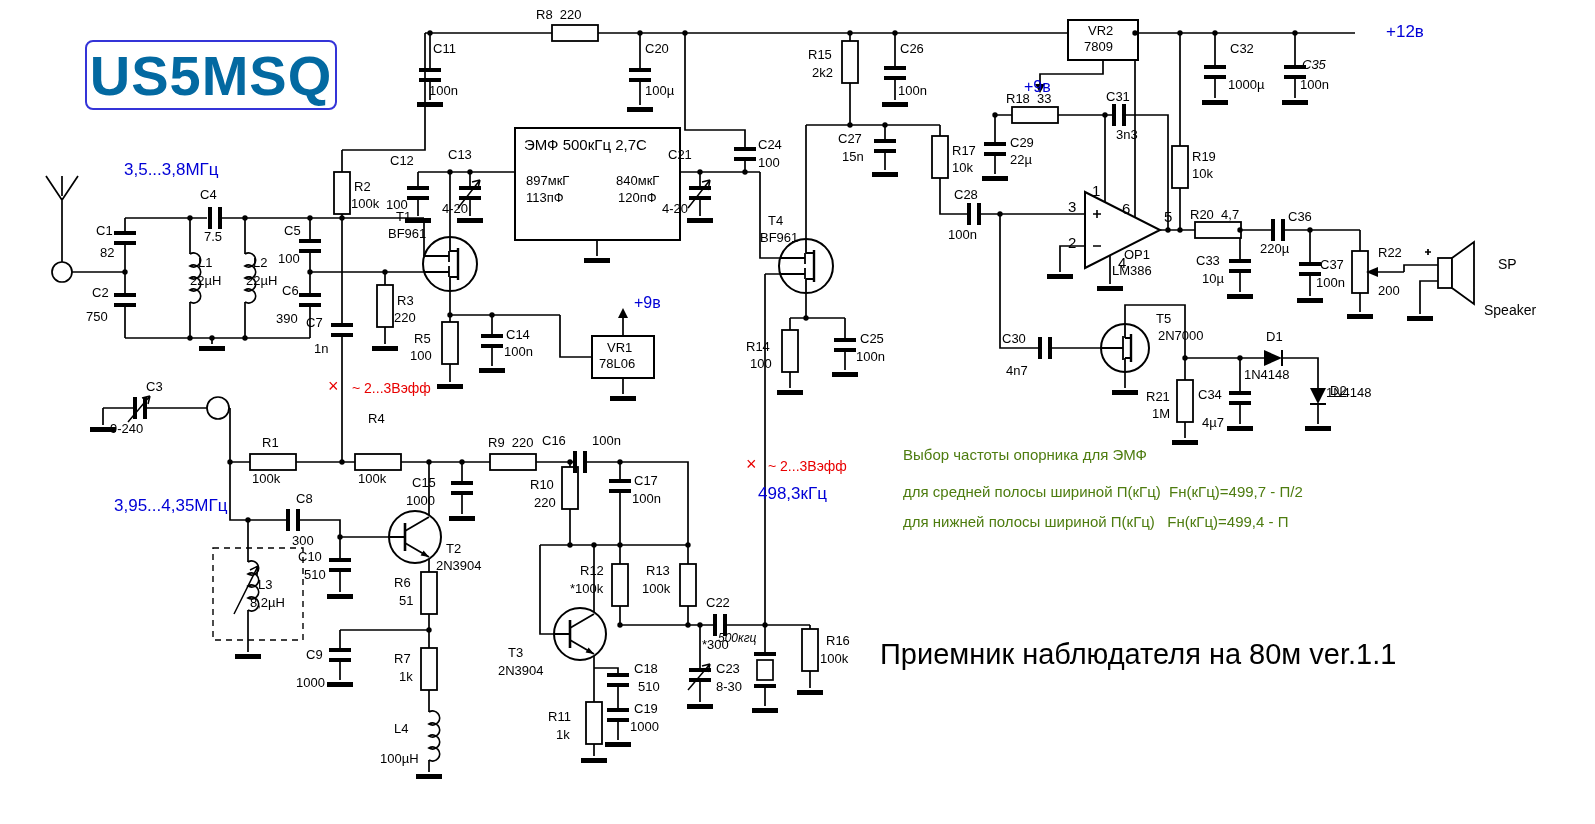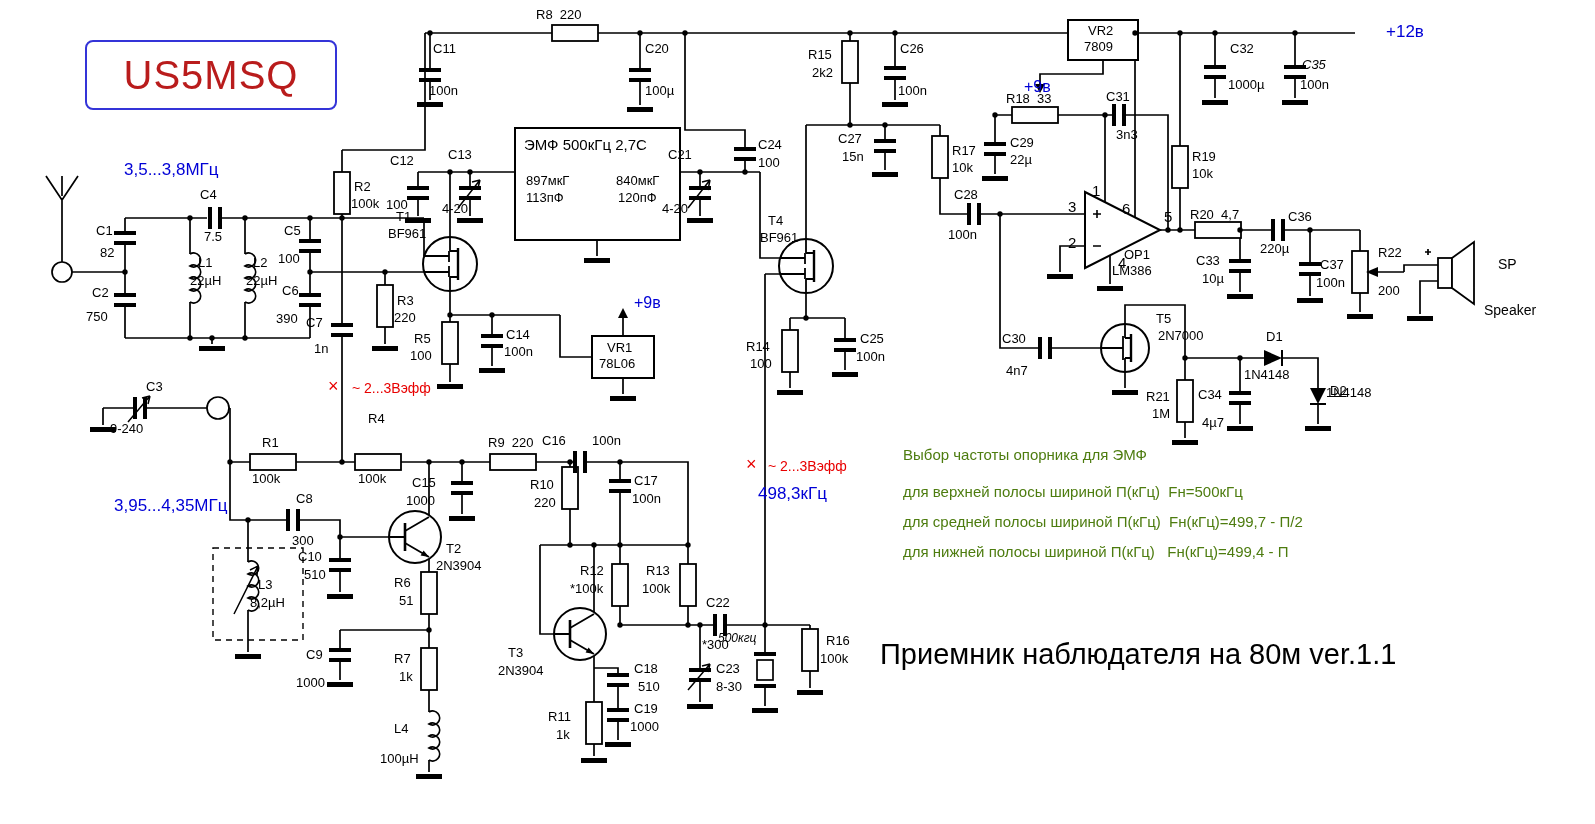--- a/index.html
+++ b/index.html
@@ -5,21 +5,21 @@
   html,body{margin:0;padding:0;background:#fff;}
   .stage{position:relative;width:1595px;height:824px;background:#ffffff;overflow:hidden;
          font-family:"Liberation Sans",sans-serif;}
   svg{position:absolute;left:0;top:0;}
   .lbl{position:absolute;font-size:13px;line-height:1.15;color:#000;white-space:pre;}
   .blue{color:#0000d6;}
   .red{color:#e80000;}
   .it{font-style:italic;}
   .callsign-box{position:absolute;left:85px;top:40px;width:248px;height:66px;
        border:2px solid #3434d8;border-radius:8px;display:flex;align-items:center;justify-content:center;}
-  .callsign-box span{color:#b91c1c;font-size:40px;font-weight:normal;letter-spacing:1px;}
+  .callsign-box span{color:#0369a1;font-size:56px;font-weight:bold;letter-spacing:1px;}
   .notes{position:absolute;left:903px;top:446px;color:#4d7c0f;}
   .notes-heading{font-size:15px;margin-bottom:20px;}
   .notes-line{font-size:15px;margin-bottom:13px;white-space:pre;}
   .main-title{position:absolute;left:880px;top:638px;font-size:29px;color:#000;}
 </style>
 </head>
 <body>
 
 <div class="stage">
 
@@ -460,20 +460,19 @@
       <div class="lbl it" style="font-size: 12px; left: 718px; top: 632px;">500кгц</div>
       <div class="lbl" style="left: 826px; top: 634px;">R16</div>
       <div class="lbl" style="left: 820px; top: 652px;">100k</div>
       <div class="lbl red" style="font-size: 18px; left: 746px; top: 454px;">×</div>
       <div class="lbl red" style="font-size: 14px; left: 768px; top: 458px;">~ 2...3Вэфф</div>
       <div class="lbl blue" style="font-size: 17px; left: 758px; top: 484px;">498,3кГц</div>
     </div>
 
 <div class="notes">
   <div class="notes-heading">Выбор частоты опорника для ЭМФ</div>
-  <div class="notes-line">для верхней полосы шириной П(кГц)  Fн=500кГц</div>
   <div class="notes-line">для средней полосы шириной П(кГц)  Fн(кГц)=499,7 - П/2</div>
   <div class="notes-line">для нижней полосы шириной П(кГц)   Fн(кГц)=499,4 - П</div>
 </div>
 
 <div class="main-title">Приемник наблюдателя на 80м ver.1.1</div>
 
 </div>
 
 </body></html>

